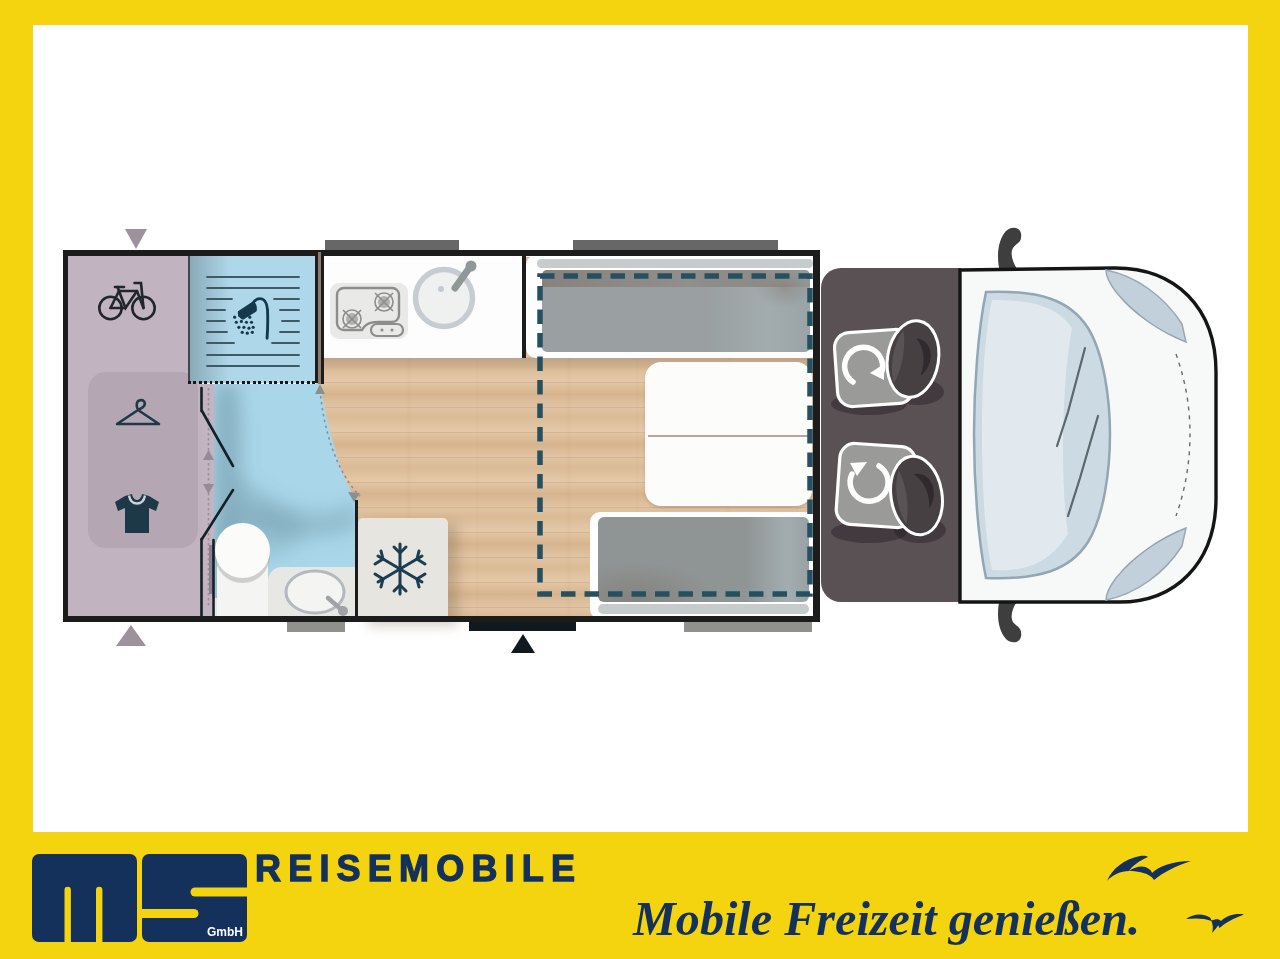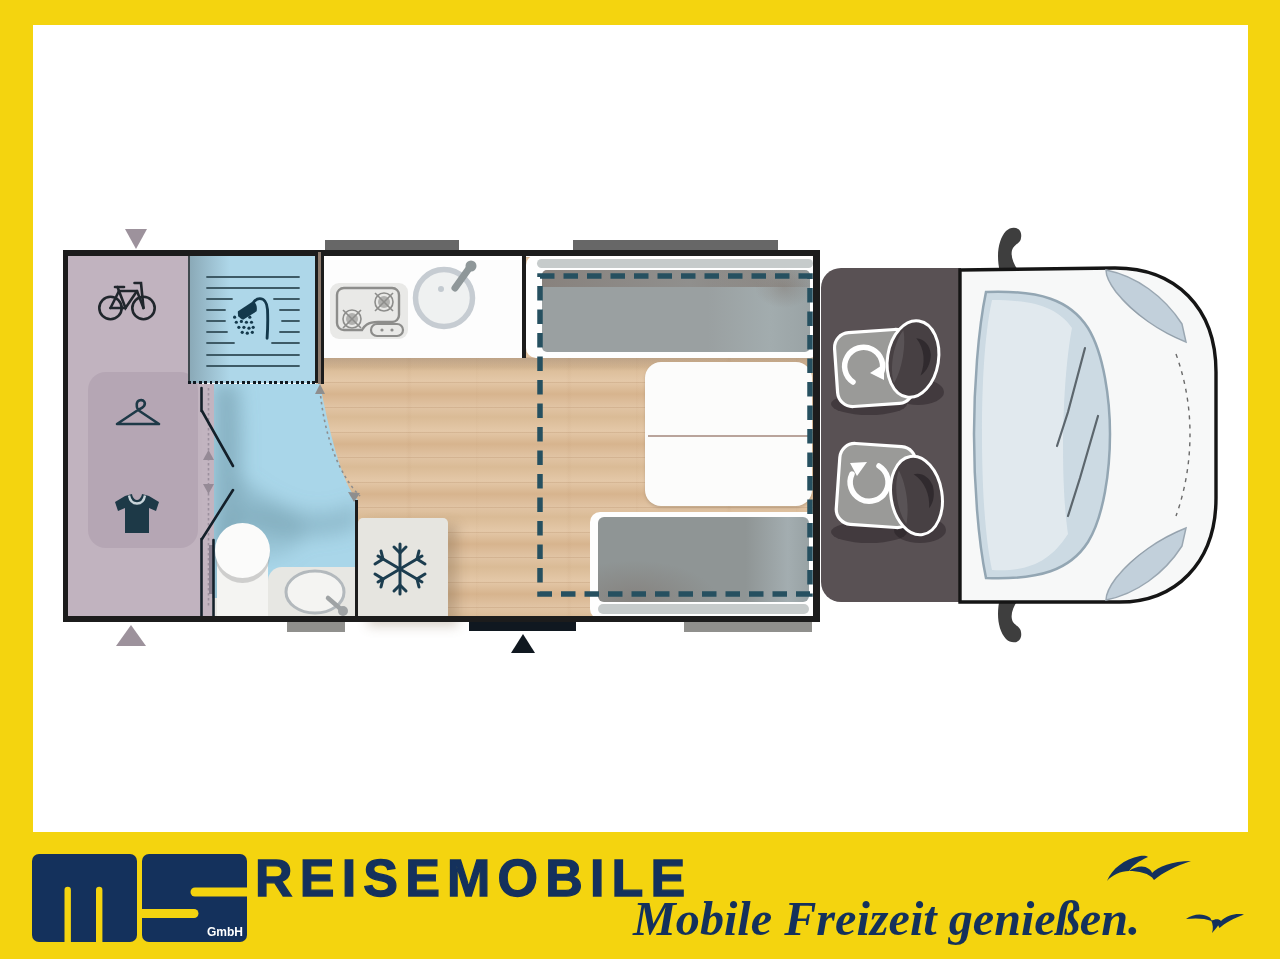--- a/index.html
+++ b/index.html
@@ -300,21 +300,21 @@
 <svg class="abs" style="left:32px;top:854px;" width="215" height="89" viewBox="0 0 215 89">
   <rect x="0" y="0" width="105" height="88" rx="7" fill="#14315c"></rect>
   <path d="M32.5 36 a3.2 3.2 0 0 1 6.4 0 L38.9 88 L32.5 88 Z" fill="#f4d40f"></path>
   <path d="M64 36 a3.2 3.2 0 0 1 6.4 0 L70.4 88 L64 88 Z" fill="#f4d40f"></path>
   <rect x="110" y="0" width="105" height="88" rx="7" fill="#14315c"></rect>
   <path d="M163 33.5 L215 33.5 L215 42.5 L163 42.5 a4.5 4.5 0 0 1 0 -9 Z" fill="#f4d40f"></path>
   <path d="M110 55 L162 55 a4.5 4.5 0 0 1 0 9 L110 64 Z" fill="#f4d40f"></path>
   <text x="175" y="82" font-size="12" font-weight="bold" fill="#ffffff" text-anchor="start" font-family="Liberation Sans, sans-serif">GmbH</text>
 </svg>
 
-<div class="abs" style="left:255px;top:848px;color:#14315c;font-size:52px;font-weight:bold;letter-spacing:7.2px;-webkit-text-stroke:1.3px #14315c;">REISEMOBILE</div>
+<div class="abs" style="left:255px;top:848px;color:#14315c;font-size:36px;font-weight:bold;letter-spacing:7.2px;-webkit-text-stroke:1.3px #14315c;">REISEMOBILE</div>
 
 <svg class="abs" style="left:625px;top:878px;" width="530" height="80" viewBox="0 0 530 80">
   <text x="8" y="57" font-size="48" font-style="italic" font-weight="bold" fill="#14315c" font-family="Liberation Serif, serif" textLength="507" lengthAdjust="spacingAndGlyphs">Mobile Freizeit genießen.</text>
 </svg>
 
 <svg class="abs" style="left:1106px;top:853px;" width="86" height="32" viewBox="0 0 86 32">
   <path d="M1 28 C6 16 18 6 34 3 C38 2.4 41 3 42 4 C33 8 26 13 23 18 C15 18 6 22 1 28 Z" fill="#14315c"></path>
   <path d="M23 18 C30 13 38 12 43 16 C45 17.5 46 19 46 20 C52 14 66 8 85 8 C70 13 56 20 48 27 C44 20 32 18 23 18 Z" fill="#14315c"></path>
 </svg>
 

